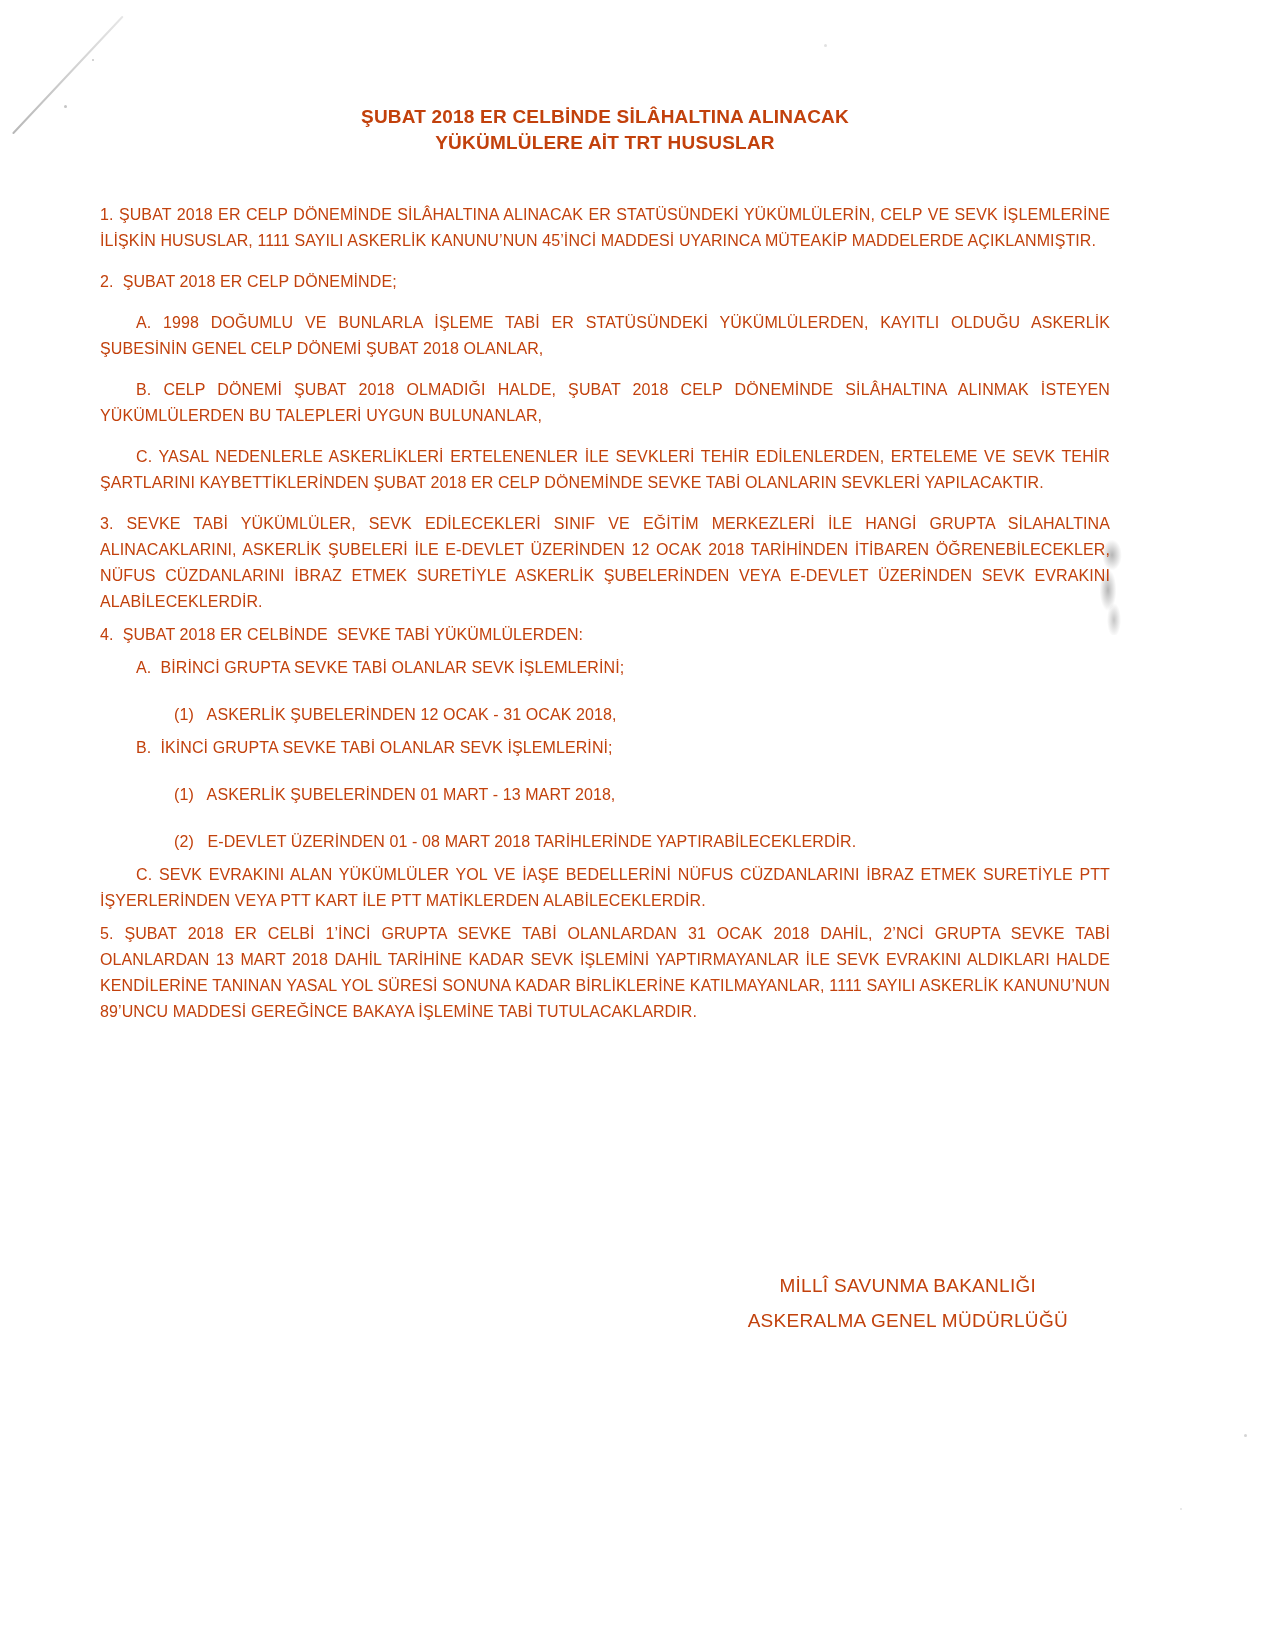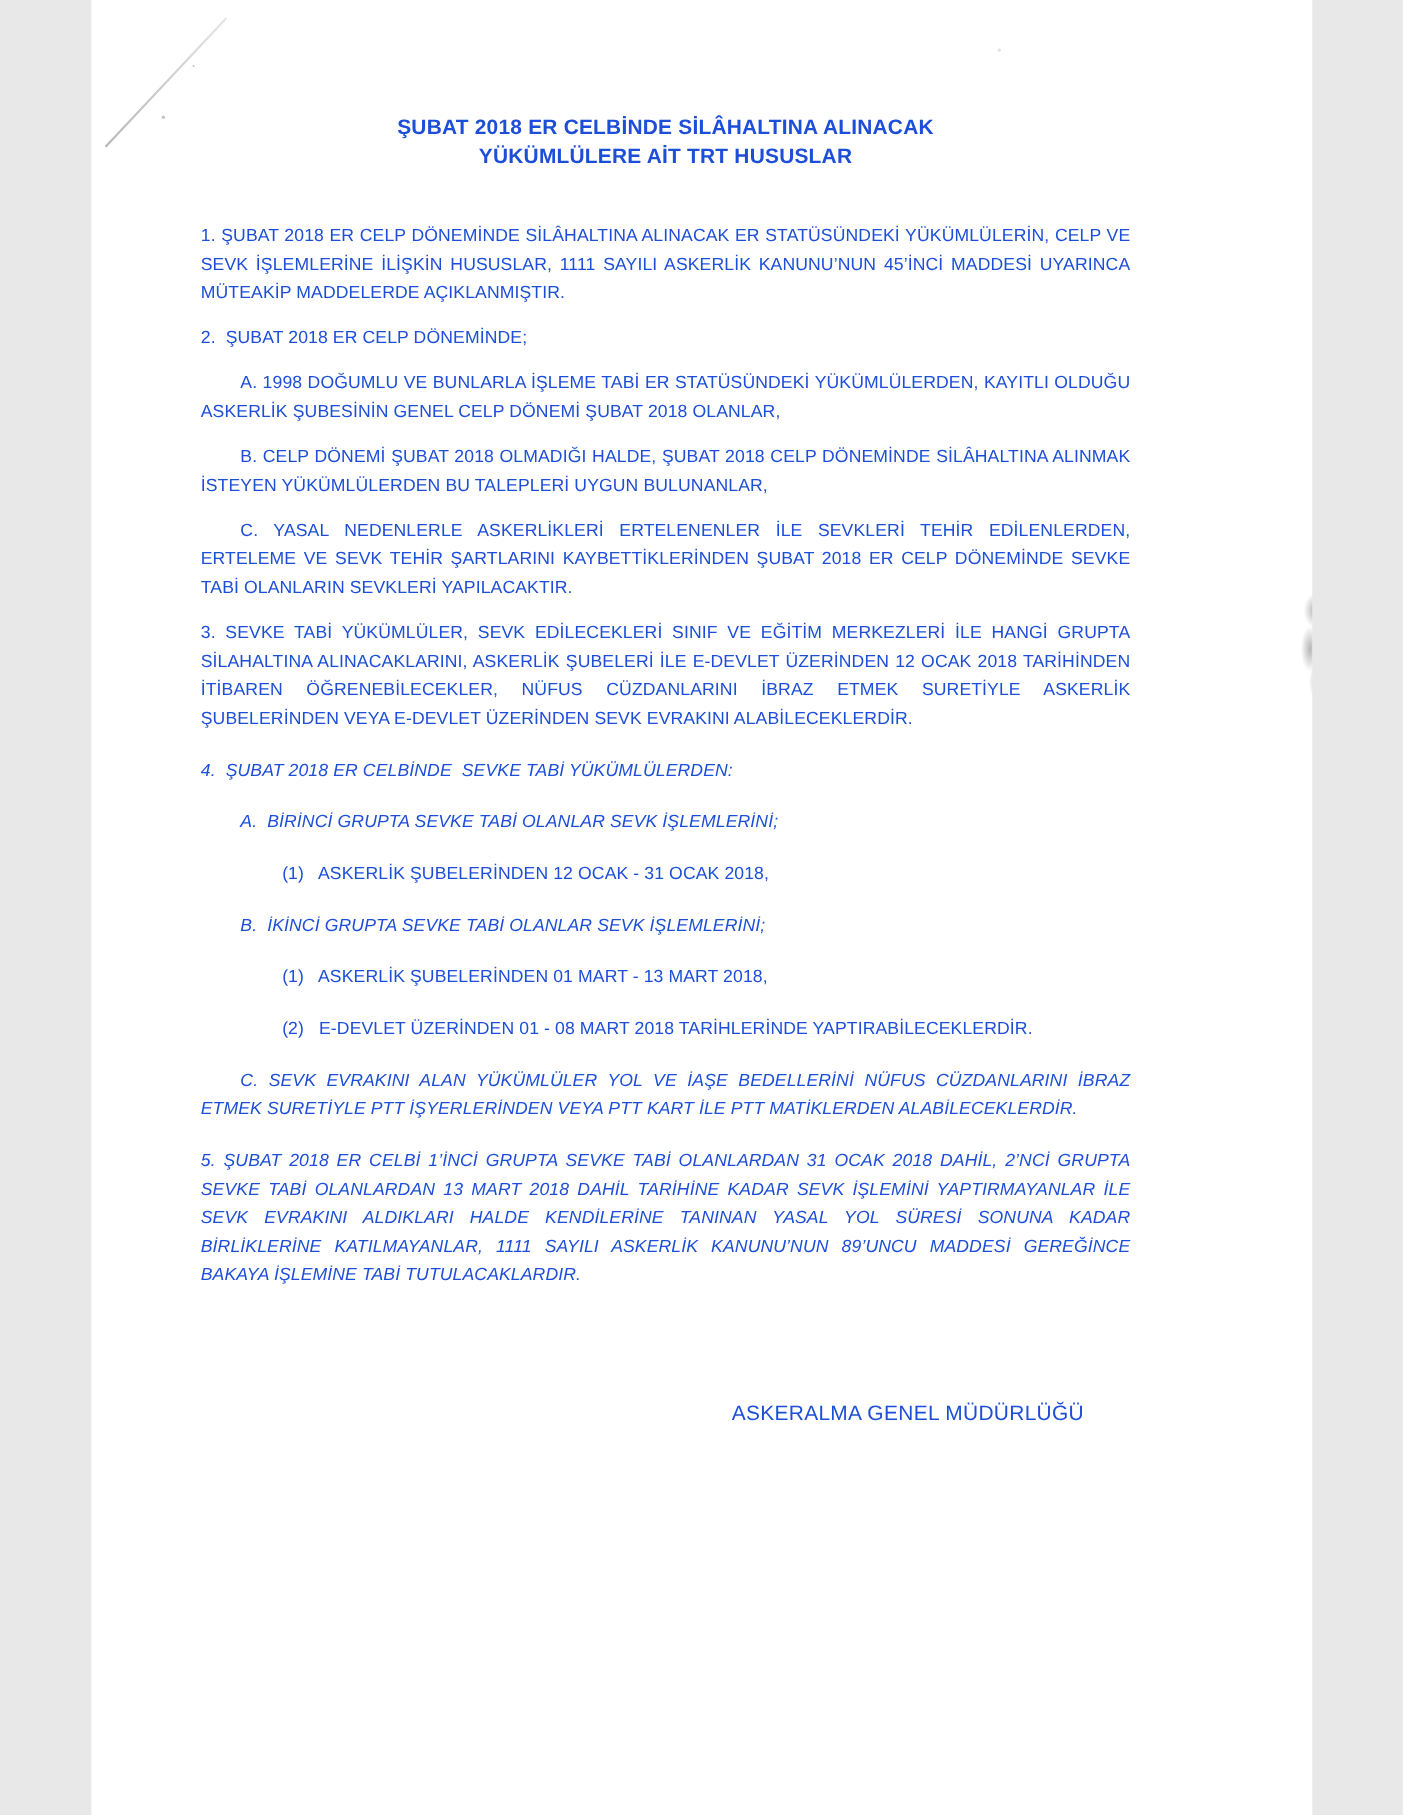--- a/index.html
+++ b/index.html
@@ -1,25 +1,24 @@
 <!DOCTYPE html>
 <html lang="tr"><head>
 <meta charset="utf-8">
 <style>
   html, body { margin: 0; padding: 0; background: #e8e8e8; }
   .page {
     position: relative;
-    width: 1065px;
+    width: 1275px;
     height: 1650px;
     margin: 0 auto;
     background: #ffffff;
     font-family: "Liberation Sans", sans-serif;
-    color: #1d4ed8;
+    color: #c2410c;
     overflow: hidden;
-    padding-left: 45px;
   }
   .content {
     position: absolute;
     left: 100px;
     right: 165px;
     top: 104px;
   }
   .title {
     margin: 0 0 46px 0;
     text-align: center;
@@ -31,21 +30,21 @@
   .para {
     margin: 15px 0 0 0;
     font-size: 16px;
     line-height: 26px;
     text-align: justify;
     letter-spacing: 0.1px;
   }
   .para.first { margin-top: 0; }
   .para.sub { text-indent: 36px; }
   .para.subsub { text-indent: 74px; margin-top: 21px; }
-  .para.gap-lg { margin-top: 21px; font-style: italic; }
+  .para.gap-lg { margin-top: 7px; }
   .signature {
     position: absolute;
     top: 1268px;
     right: 207px;
     text-align: center;
     font-size: 19px;
     line-height: 35px;
     letter-spacing: 0.3px;
   }
   
@@ -108,16 +107,17 @@
     <p class="para sub gap-lg">A.&nbsp; BİRİNCİ GRUPTA SEVKE TABİ OLANLAR SEVK İŞLEMLERİNİ;</p>
     <p class="para subsub">(1)&nbsp;&nbsp; ASKERLİK ŞUBELERİNDEN 12 OCAK - 31 OCAK 2018,</p>
     <p class="para sub gap-lg">B.&nbsp; İKİNCİ GRUPTA SEVKE TABİ OLANLAR SEVK İŞLEMLERİNİ;</p>
     <p class="para subsub">(1)&nbsp;&nbsp; ASKERLİK ŞUBELERİNDEN 01 MART - 13 MART 2018,</p>
     <p class="para subsub">(2)&nbsp;&nbsp; E-DEVLET ÜZERİNDEN 01 - 08 MART 2018 TARİHLERİNDE YAPTIRABİLECEKLERDİR.</p>
     <p class="para sub gap-lg">C. SEVK EVRAKINI ALAN YÜKÜMLÜLER YOL VE İAŞE BEDELLERİNİ NÜFUS CÜZDANLARINI İBRAZ ETMEK SURETİYLE PTT İŞYERLERİNDEN VEYA PTT KART İLE PTT MATİKLERDEN ALABİLECEKLERDİR.</p>
     <p class="para gap-lg">5. ŞUBAT 2018 ER CELBİ 1’İNCİ GRUPTA SEVKE TABİ OLANLARDAN 31 OCAK 2018 DAHİL, 2’NCİ GRUPTA SEVKE TABİ OLANLARDAN 13 MART 2018 DAHİL TARİHİNE KADAR SEVK İŞLEMİNİ YAPTIRMAYANLAR İLE SEVK EVRAKINI ALDIKLARI HALDE KENDİLERİNE TANINAN YASAL YOL SÜRESİ SONUNA KADAR BİRLİKLERİNE KATILMAYANLAR, 1111 SAYILI ASKERLİK KANUNU’NUN 89’UNCU MADDESİ GEREĞİNCE BAKAYA İŞLEMİNE TABİ TUTULACAKLARDIR.</p>
   </div>
 
   <div class="signature">
+    <div>MİLLÎ SAVUNMA BAKANLIĞI</div>
     <div>ASKERALMA GENEL MÜDÜRLÜĞÜ</div>
   </div>
 
 </div>
 
 </body></html>

